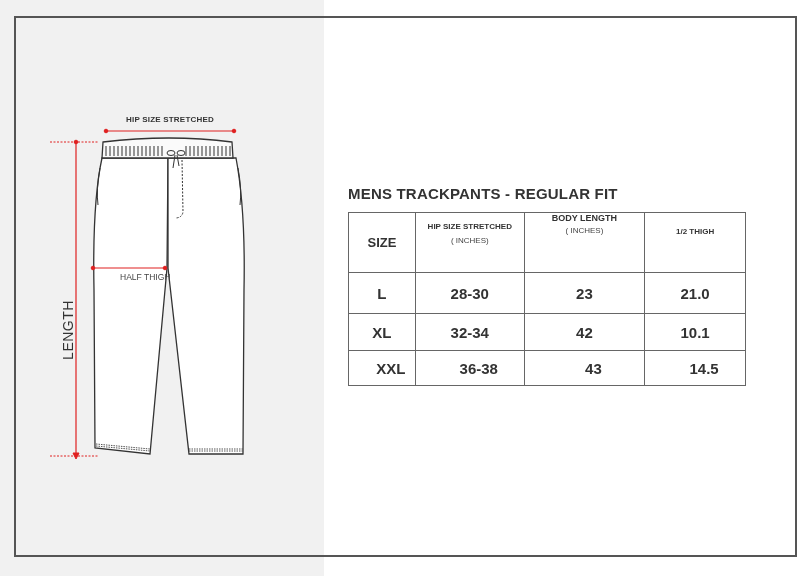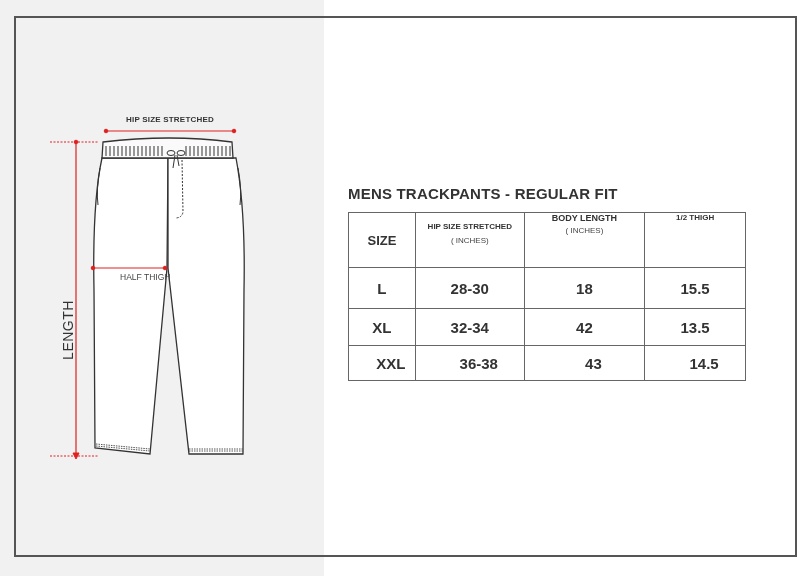--- a/index.html
+++ b/index.html
@@ -124,35 +124,35 @@
       <tr>
     <th class="size-col"><span>SIZE</span></th>
     <th style="vertical-align:top;padding-top:9px;">
       <span class="hdr-main">HIP SIZE STRETCHED</span>
       <span class="hdr-sub">( INCHES)</span>
     </th>
     <th style="vertical-align:top;">
       <span class="hdr-main" style="font-size:9px;">BODY LENGTH</span>
       <span class="hdr-sub" style="margin-top:3px;">( INCHES)</span>
     </th>
-    <th style="vertical-align:top;">
+    <th style="vertical-align:top;padding-top:14px;">
       <span class="hdr-main">1/2 THIGH</span>
     </th>
   </tr>
   <tr class="r1">
     <td>L</td>
     <td>28-30</td>
-    <td>18</td>
-    <td>15.5</td>
+    <td>23</td>
+    <td>21.0</td>
   </tr>
   <tr class="r2">
     <td>XL</td>
     <td>32-34</td>
     <td>42</td>
-    <td>13.5</td>
+    <td>10.1</td>
   </tr>
   <tr class="r3">
     <td>XXL</td>
     <td>36-38</td>
     <td>43</td>
     <td>14.5</td>
   </tr>
 </tbody>
   </table>
 

